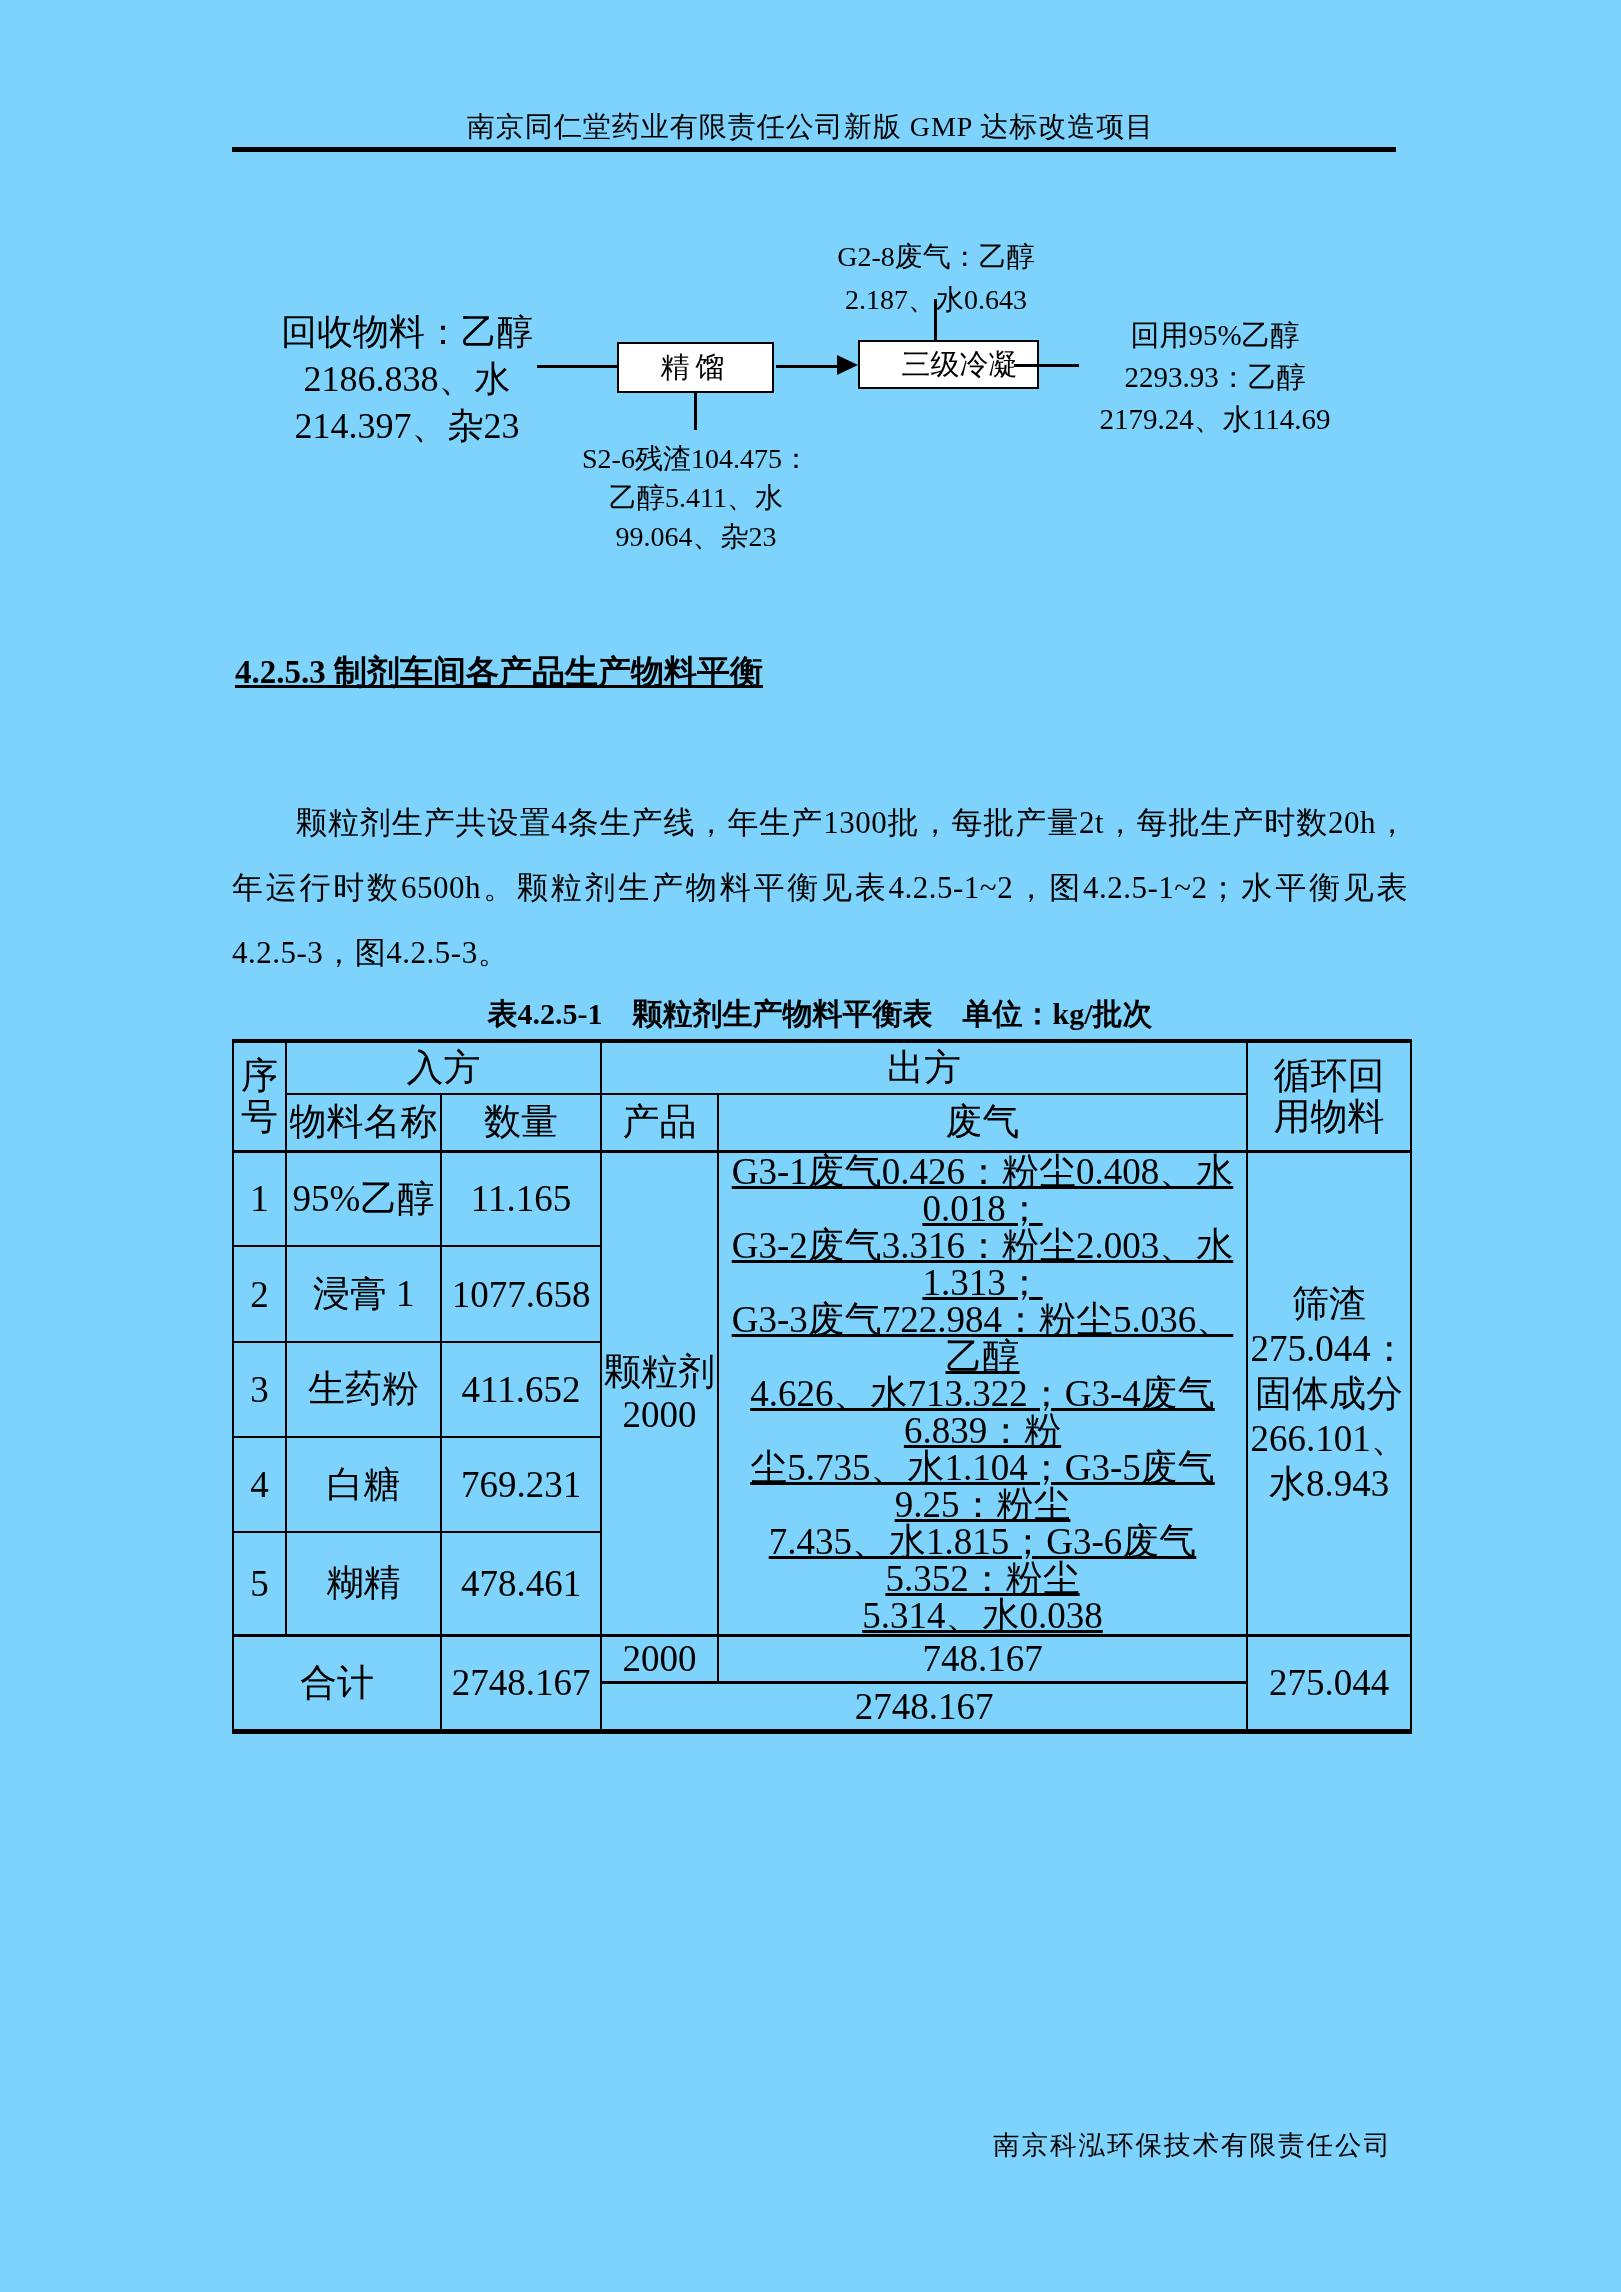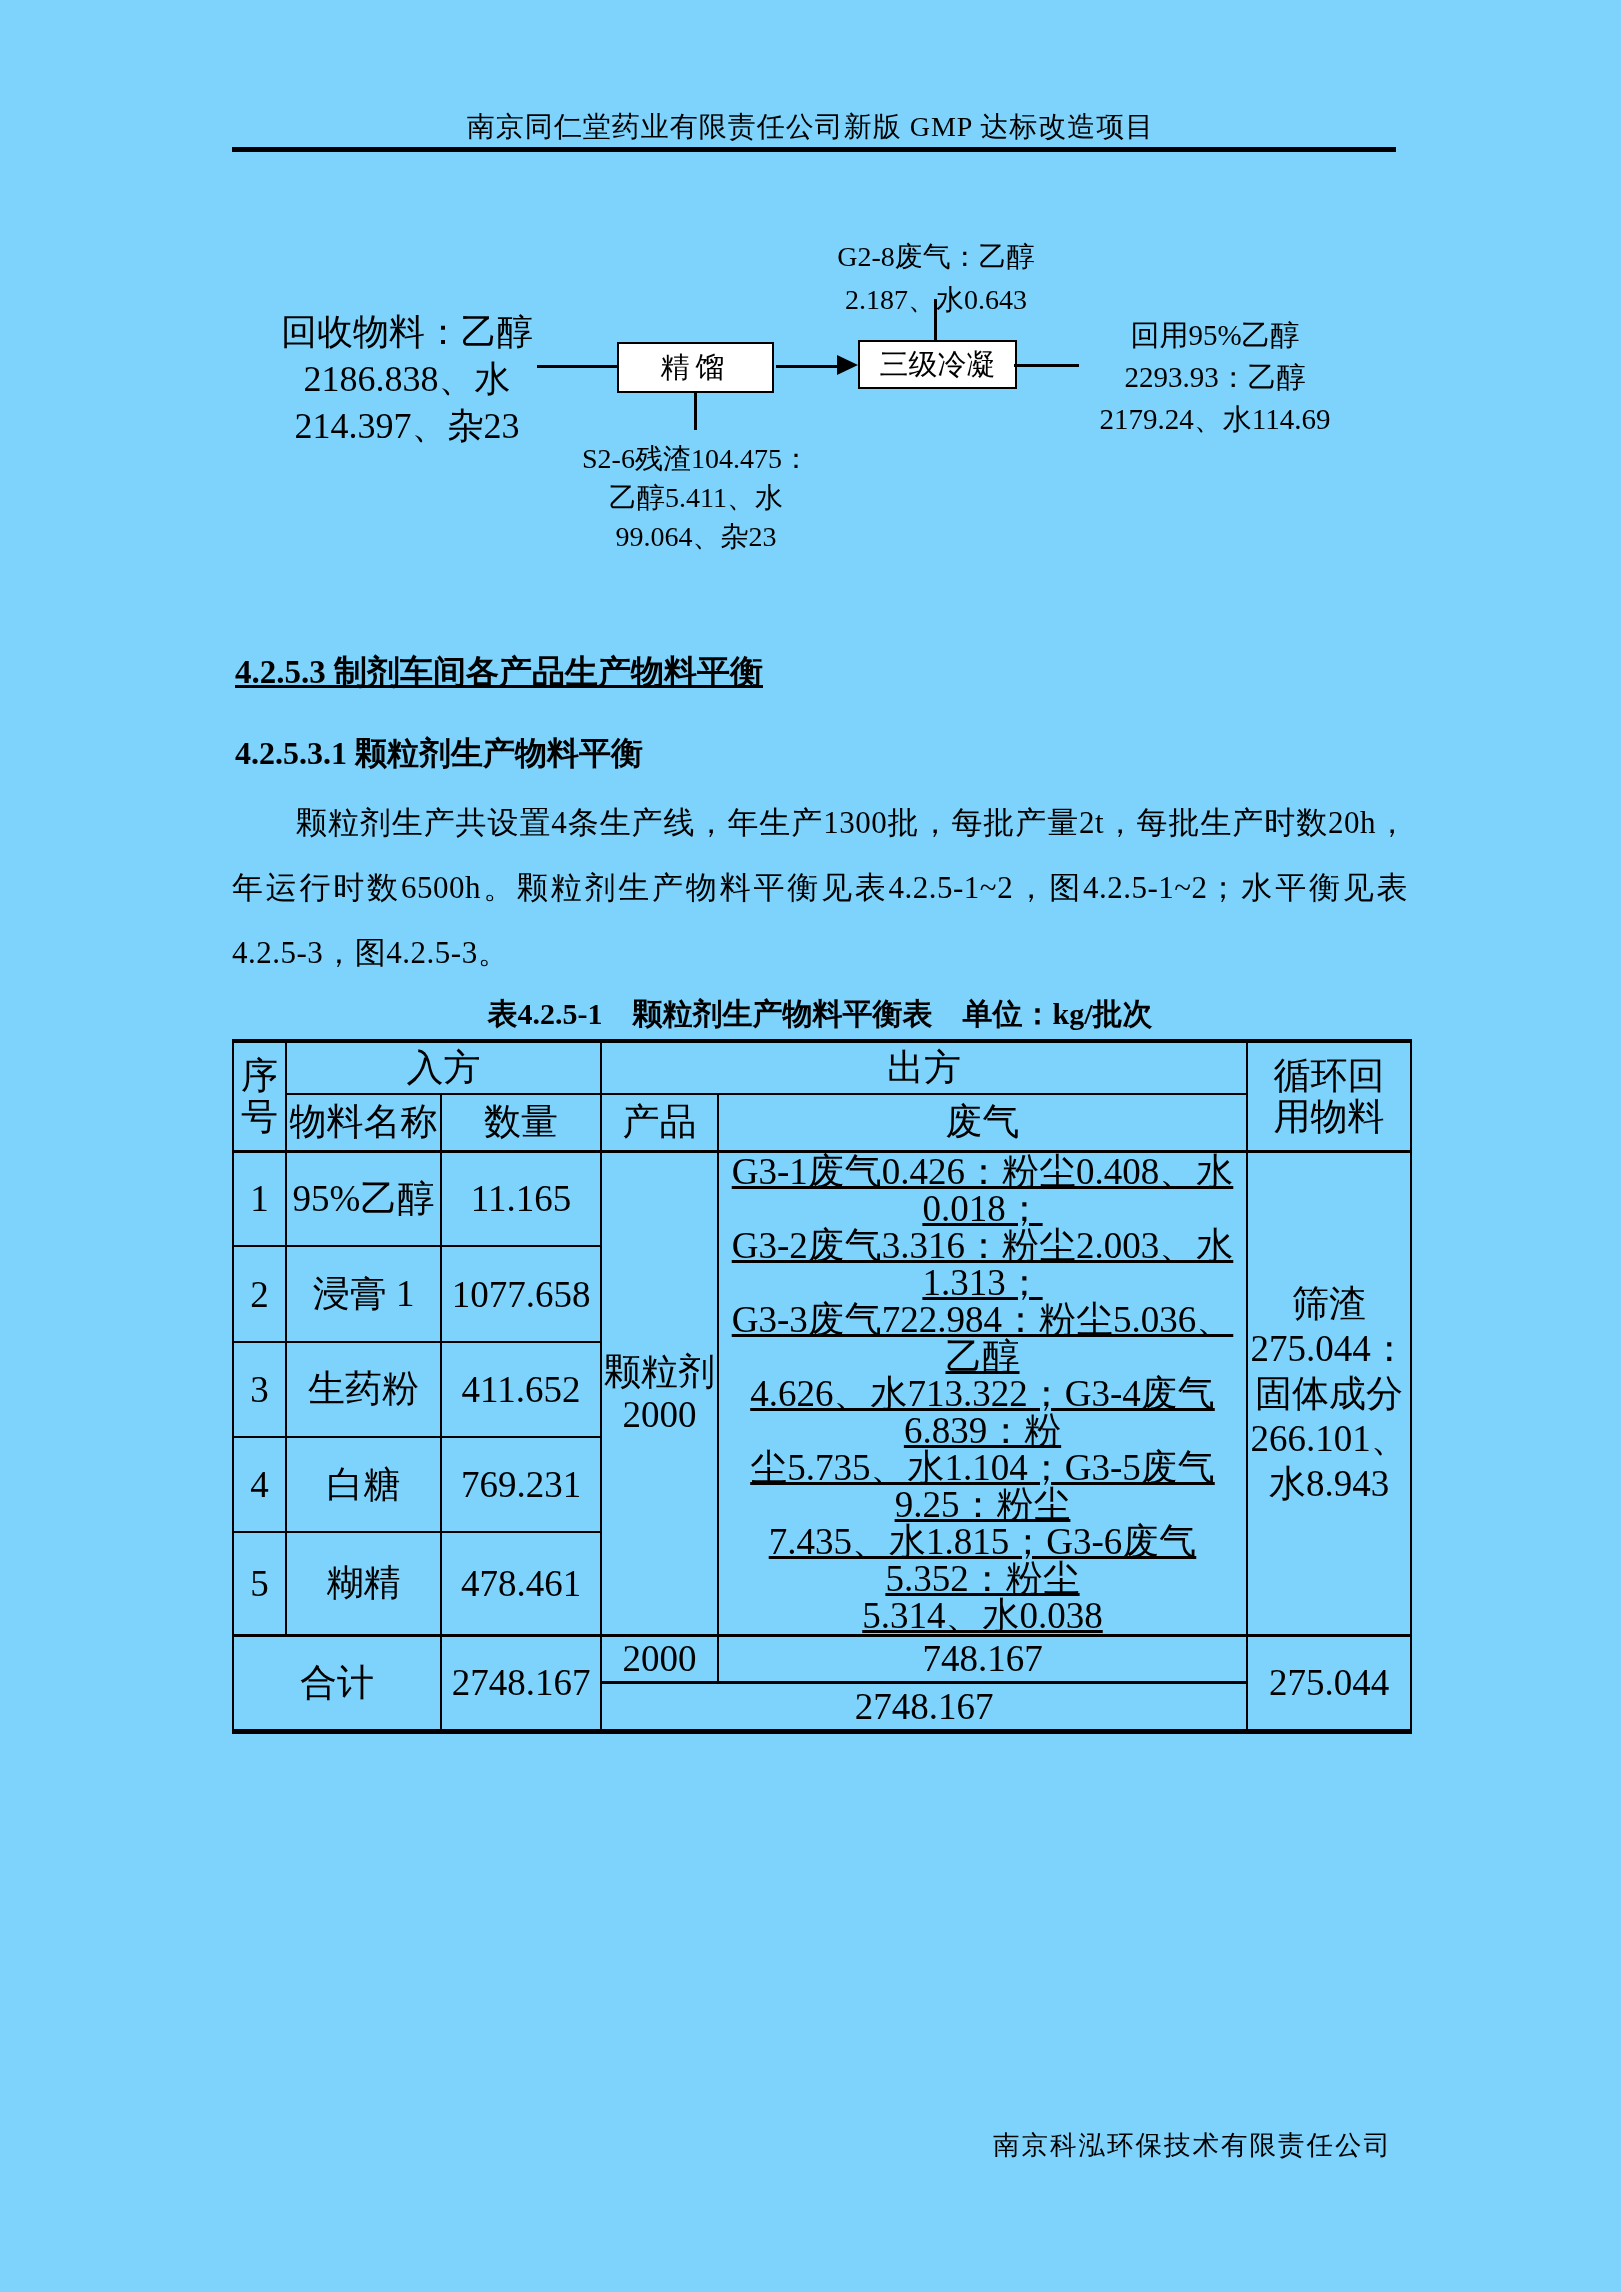--- a/index.html
+++ b/index.html
@@ -27,21 +27,21 @@
   .dlabel{text-align:center;font-size:28px;}
   .lbl-top{top:235px;left:784px;width:304px;line-height:43px;}
   .lbl-left{top:309px;left:270px;width:274px;line-height:47px;font-size:36px;}
   .lbl-right{top:314px;left:1029px;width:372px;line-height:42px;font-size:29px;}
   .lbl-bottom{top:439px;left:544px;width:304px;line-height:39px;}
   .dbox{
     border:2px solid #000;text-align:center;font-size:29px;
     display:flex;align-items:center;justify-content:center;background:#fff;
   }
   .box1{top:342px;left:617px;width:153px;height:47px;letter-spacing:5.9px;}
-  .box2{top:340px;left:858px;width:155px;height:45px;}
+  .box2{top:340px;left:858px;width:155px;height:45px;padding-left:22px;}
   .hline{height:2.9px;background:#000;}
   .vline{width:2.9px;background:#000;}
   .hline1{top:365px;left:537px;width:80px;}
   .hline2{top:365px;left:776px;width:63px;}
   .hline3{top:364px;left:1014px;width:65px;}
   .vline1{top:299px;left:934px;height:41px;}
   .vline2{top:391px;left:694px;height:39px;}
   .arrow-head{
     top:355px;left:837px;width:0;height:0;
     border-top:10.8px solid transparent;border-bottom:10.8px solid transparent;
@@ -126,21 +126,20 @@
     <div class="abs hline hline2"></div>
     <div class="abs arrow-head"></div>
     <div class="abs dbox box2">三级冷凝</div>
     <div class="abs hline hline3"></div>
     <div class="abs vline vline1"></div>
     <div class="abs vline vline2"></div>
   </div>
 
 
   <div class="abs sec-h1">4.2.5.3 制剂车间各产品生产物料平衡</div>
-  <div class="abs sec-h2">4.2.5.3.1 颗粒剂生产物料平衡</div>
 
   <div class="abs body-para">颗粒剂生产共设置4条生产线，年生产1300批，每批产量2t，每批生产时数20h，年运行时数6500h。颗粒剂生产物料平衡见表4.2.5-1~2，图4.2.5-1~2；水平衡见表4.2.5-3，图4.2.5-3。</div>
 
   <div class="abs tbl-title">表4.2.5-1　颗粒剂生产物料平衡表　单位：kg/批次</div>
 
   <div class="abs tbl-wrap">
     <table>
       <colgroup>
         <col style="width:53px">
           <col style="width:155px">

